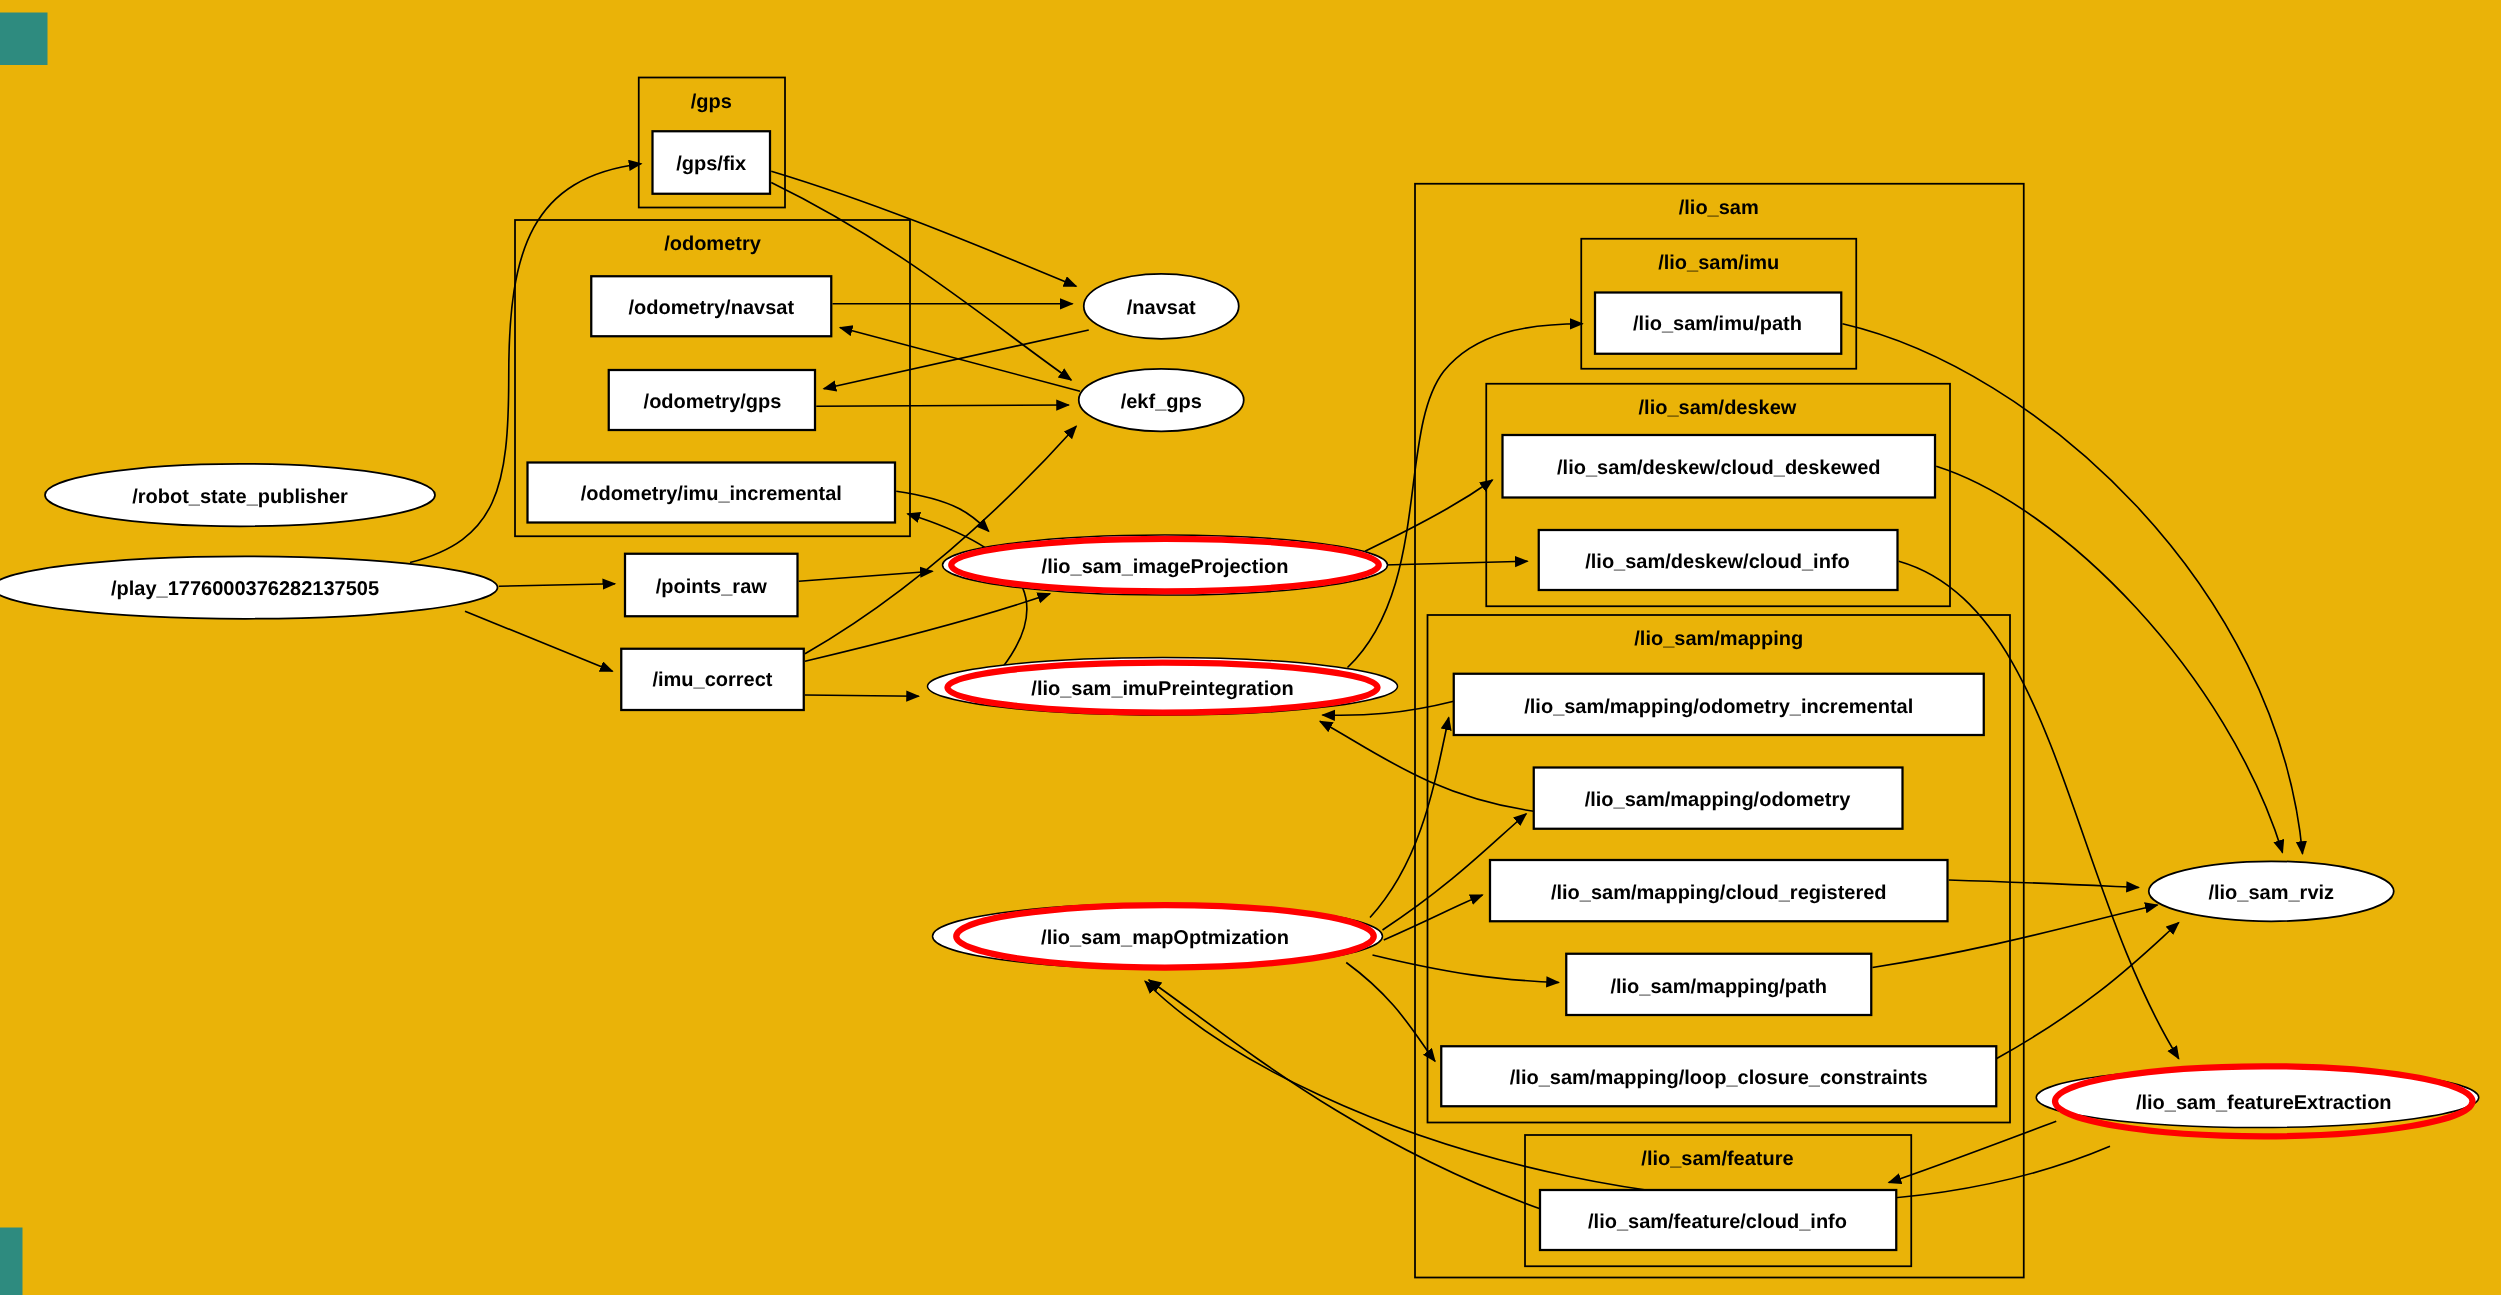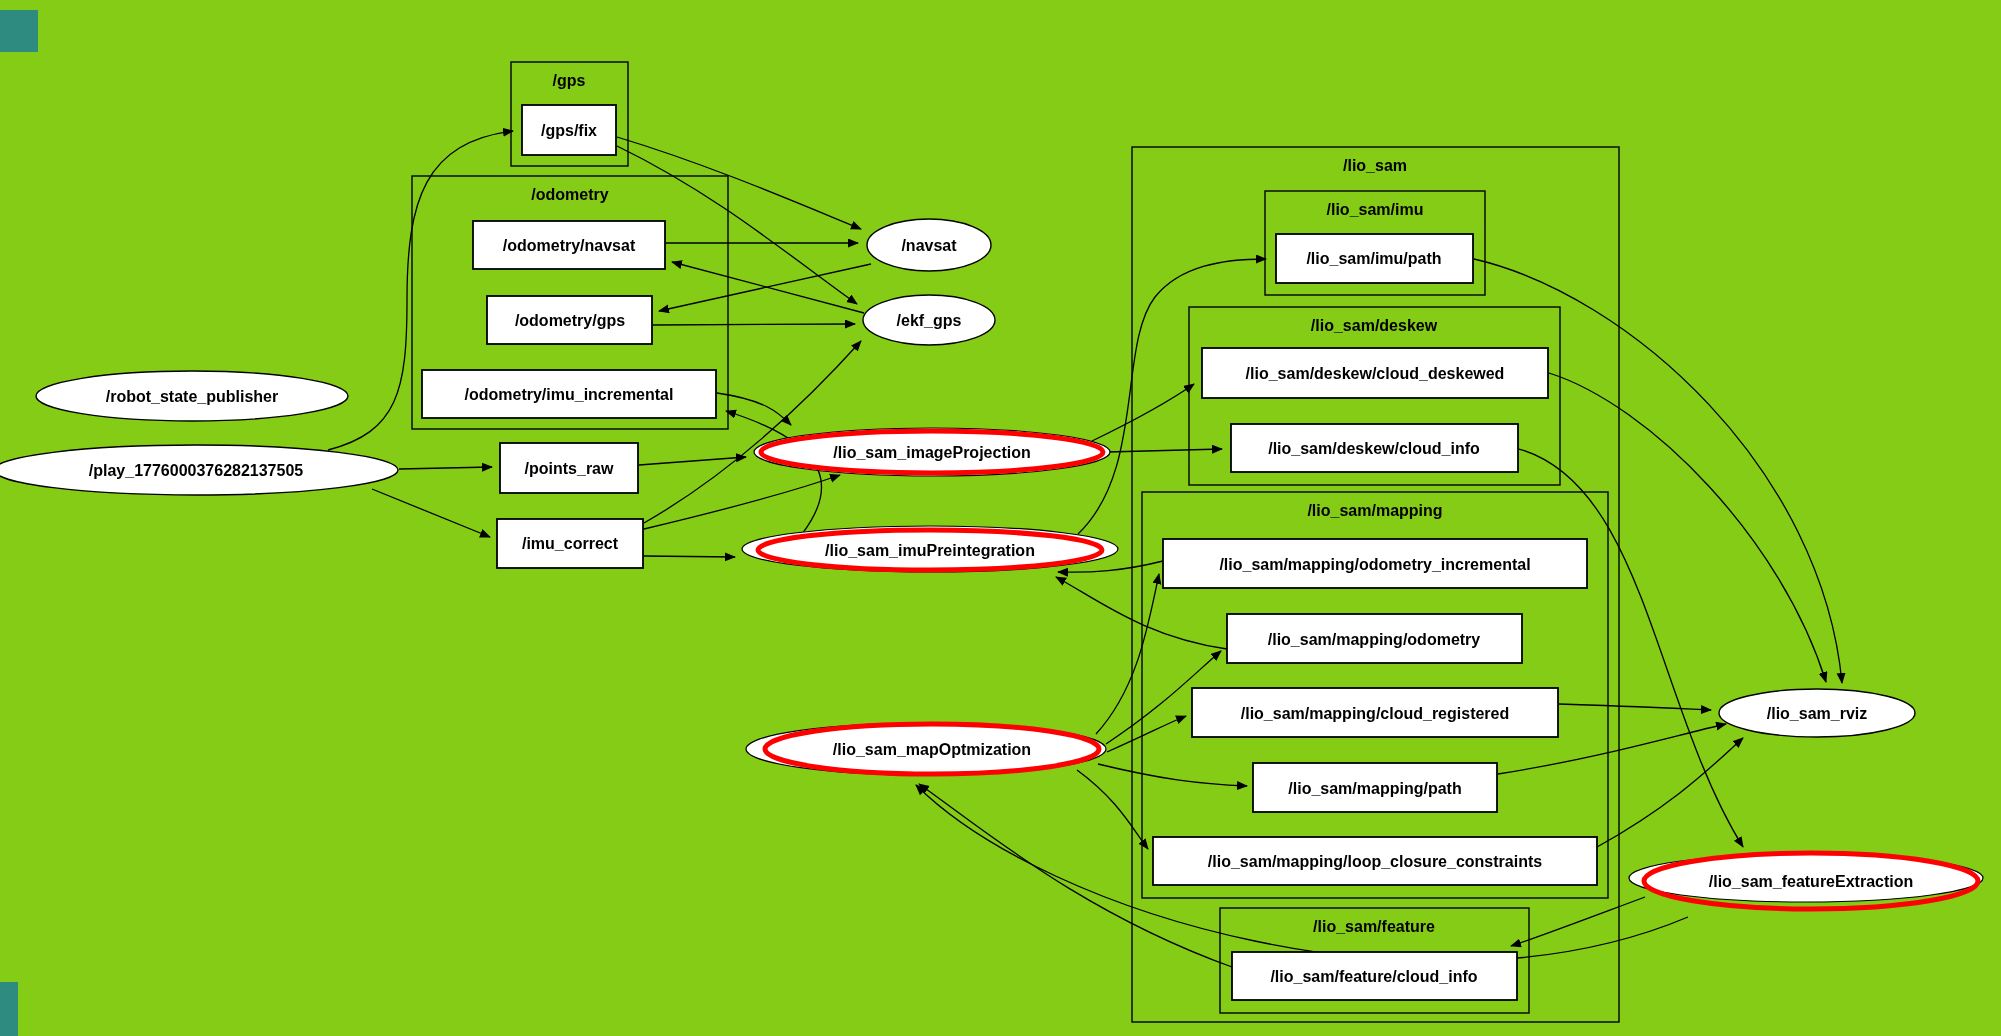--- a/index.html
+++ b/index.html
@@ -1,16 +1,16 @@
 <!DOCTYPE html>
 <html><head>
 <meta charset="utf-8">
 <style>
   html,body{margin:0;padding:0;background:#ffffff;}
-  .stage{position:relative;width:2001px;height:1036px;background:#84cc16;overflow:hidden;}
+  .stage{position:relative;width:2001px;height:1036px;background:#eab308;overflow:hidden;}
   svg text{font-family:"Liberation Sans",sans-serif;font-weight:bold;font-size:16px;fill:#000;}
   text.cluster-label{font-size:16px;}
   .edge{fill:none;stroke:#000;stroke-width:1.3px;}
   rect.cluster{fill:none;stroke:#000;stroke-width:1.4px;}
   rect.topic{fill:#fff;stroke:#000;stroke-width:1.8px;}
   ellipse.node{fill:#fff;stroke:#000;stroke-width:1.4px;}
   ellipse.node-shadow{fill:#fff;stroke:#000;stroke-width:1.2px;}
   ellipse.node-hl{fill:none;stroke:#ff0000;stroke-width:5px;}
   .corner-mark{position:absolute;}
 </style>

